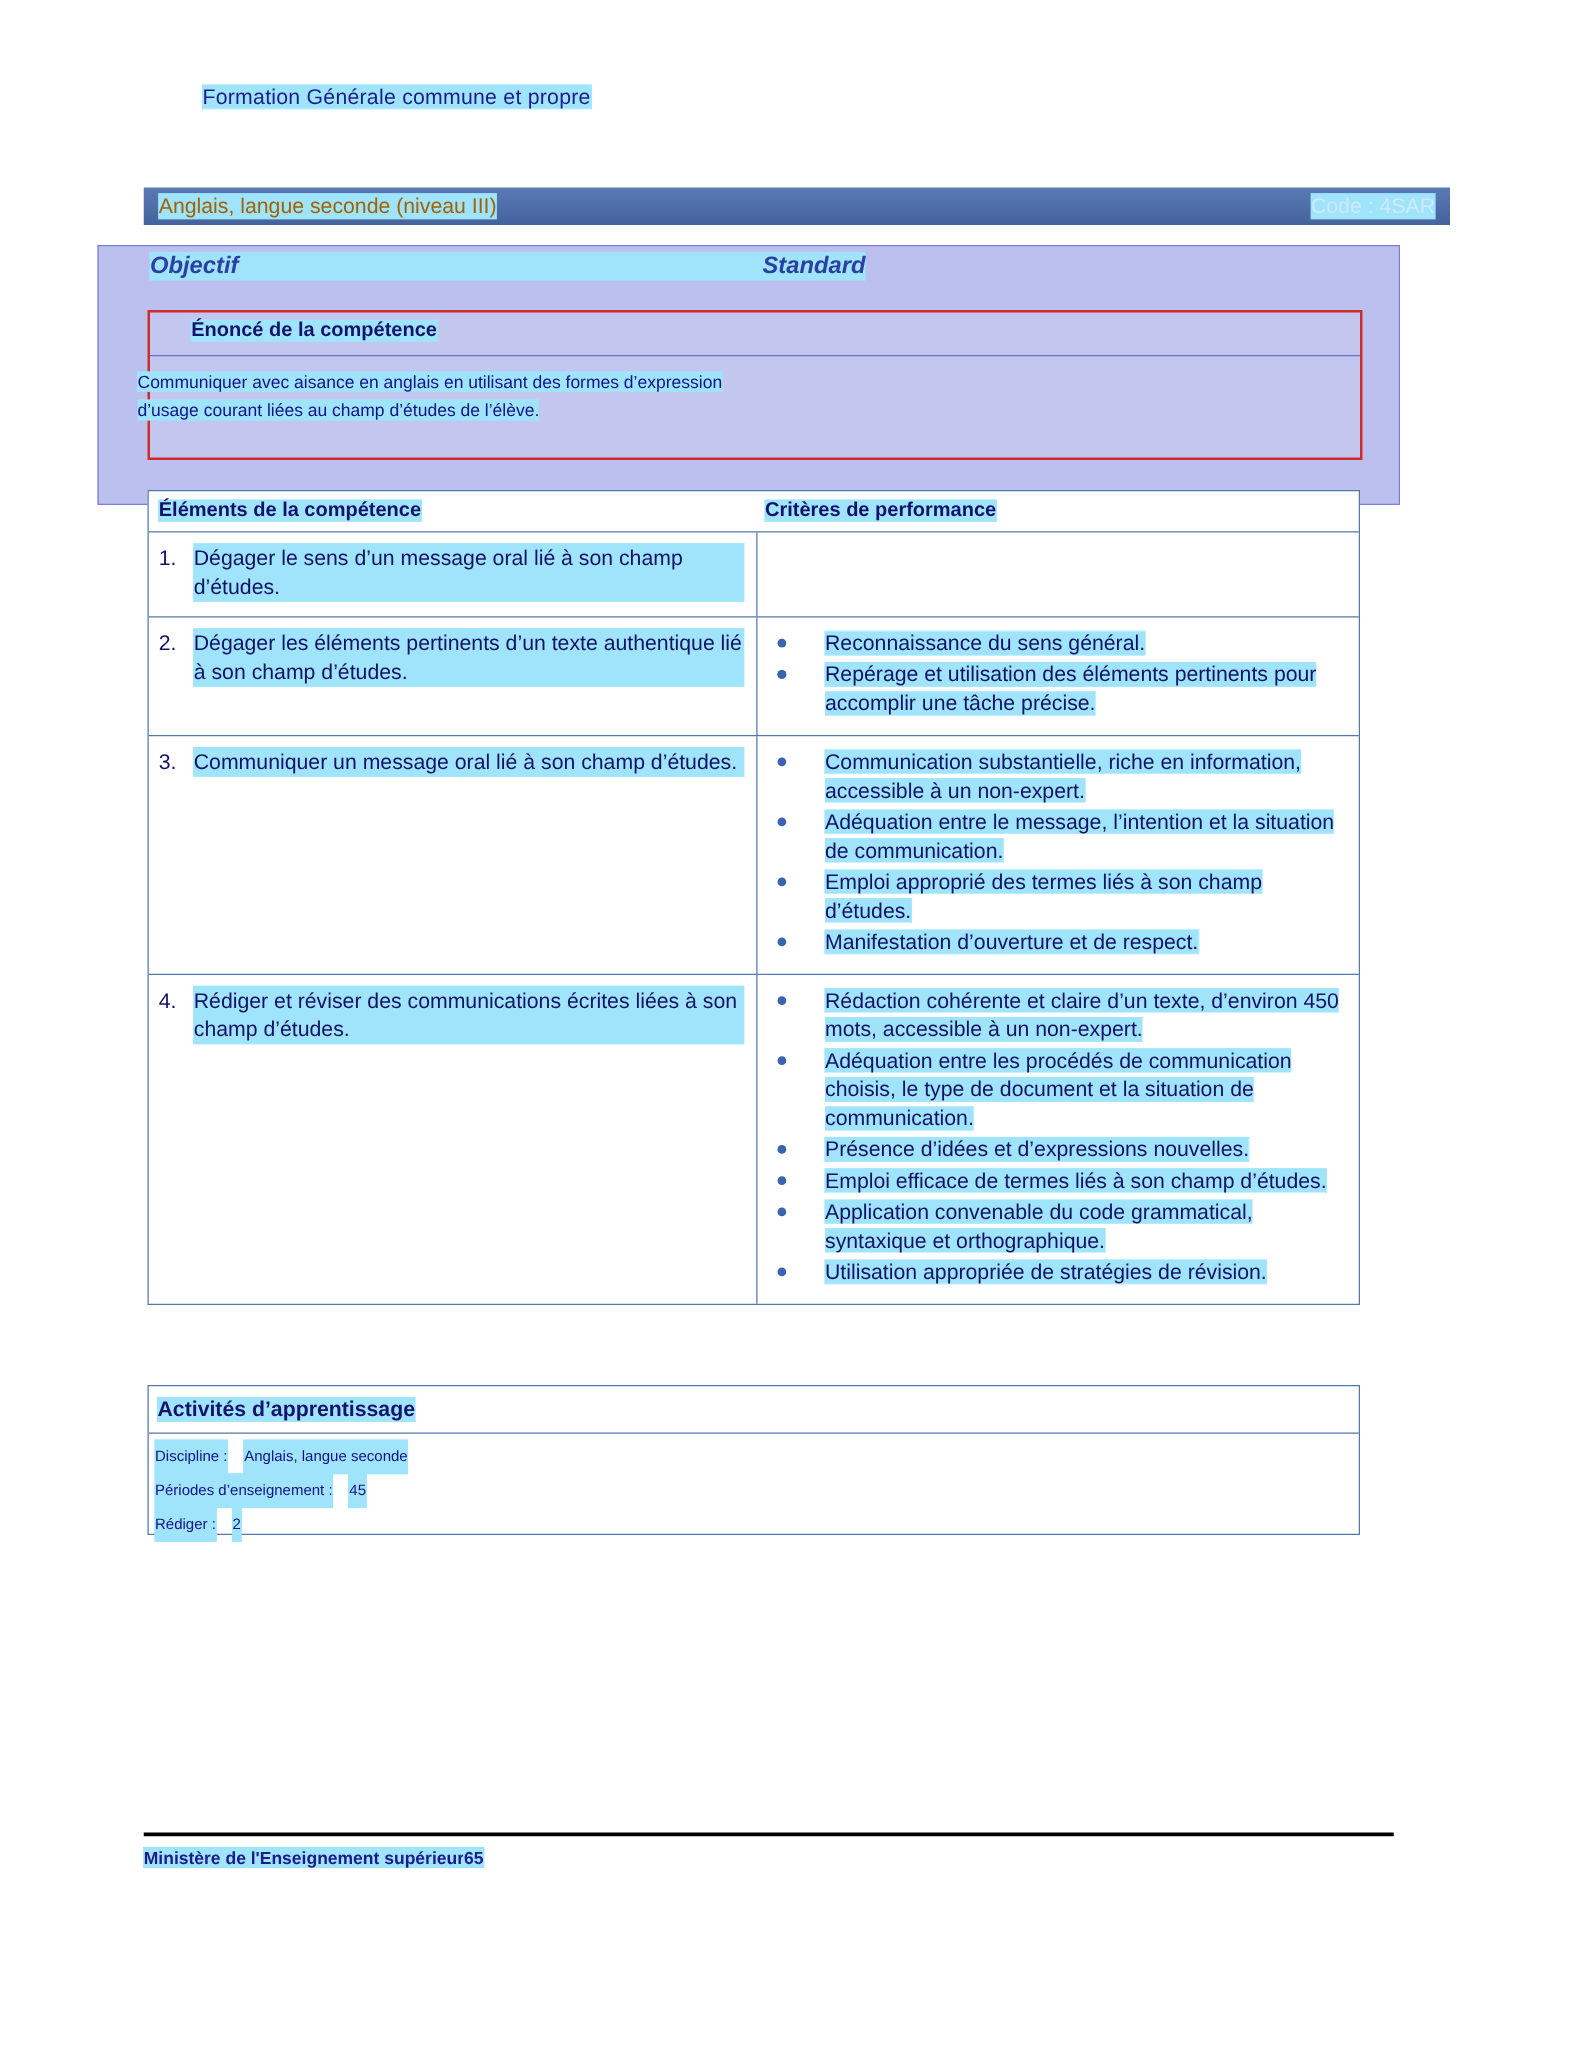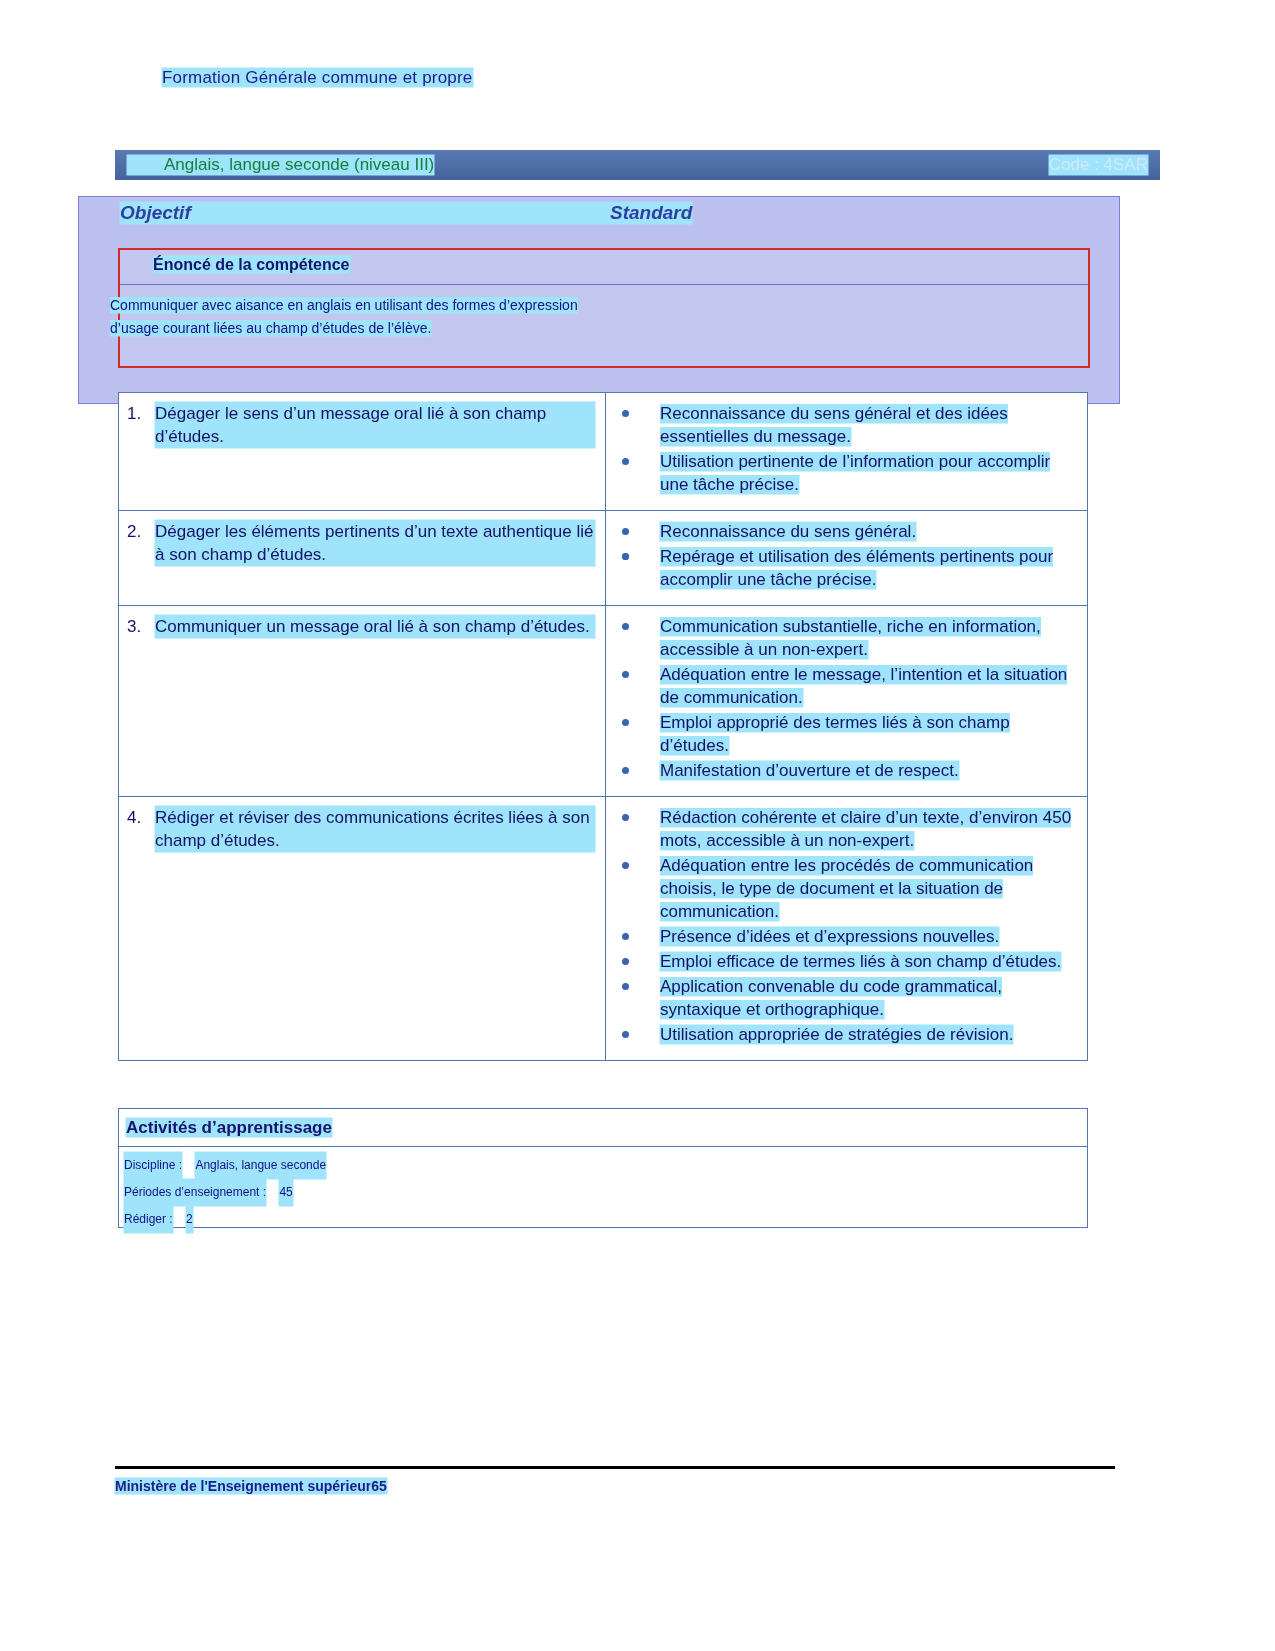--- a/index.html
+++ b/index.html
@@ -43,21 +43,21 @@
     background: #4f6fa8;
     background: linear-gradient(#5a7ab4, #44639c);
     display: flex;
     align-items: center;
     justify-content: space-between;
     padding: 0 12px;
     box-sizing: border-box;
     color: #ffffff;
     font-size: 17px;
   }
-  .title-bar .t-left { color: #15803d; padding-left: 37px; }
+  .title-bar .t-left { color: #a16207; }
   .title-bar .t-right { color: #cfe9fb; }
 
   .obj-panel {
     position: absolute;
     left: 78px;
     top: 196px;
     width: 1042px;
     height: 208px;
     background: #bcc0ef;
     border: 1px solid #7c7fd6;
@@ -266,33 +266,35 @@
   <div class="enonce-box"></div>
   <div class="enonce-title">
     <span class="hl">Énoncé de la compétence</span>
   </div>
   <div class="enonce-rule"></div>
   <div class="enonce-text">
     <span class="hl">Communiquer avec aisance en anglais en utilisant des formes d’expression d’usage courant liées au champ d’études de l’élève.</span>
   </div>
 
   <div class="table">
+    <div class="thead">
+      <div class="c1">
+        <span class="hl">Éléments de la compétence</span>
+      </div>
+      <div class="c2">
+        <span class="hl">Critères de performance</span>
+      </div>
+    </div>
 
     <div class="trow">
       <div class="cell-left">
         <div class="elem">
           <span class="num">1.</span>
           <span class="txt hl">Dégager le sens d’un message oral lié à son champ d’études.</span>
         </div>
-      </div>
-      <div class="cell-right">
-        <ul class="crits">
-          <li><span class="bullet"></span><span class="hl">Reconnaissance du sens général et des idées essentielles du message.</span></li>
-          <li><span class="bullet"></span><span class="hl">Utilisation pertinente de l’information pour accomplir une tâche précise.</span></li>
-        </ul>
       </div>
     </div>
 
     <div class="trow">
       <div class="cell-left">
         <div class="elem">
           <span class="num">2.</span>
           <span class="txt hl">Dégager les éléments pertinents d’un texte authentique lié à son champ d’études.</span>
         </div>
       </div>

